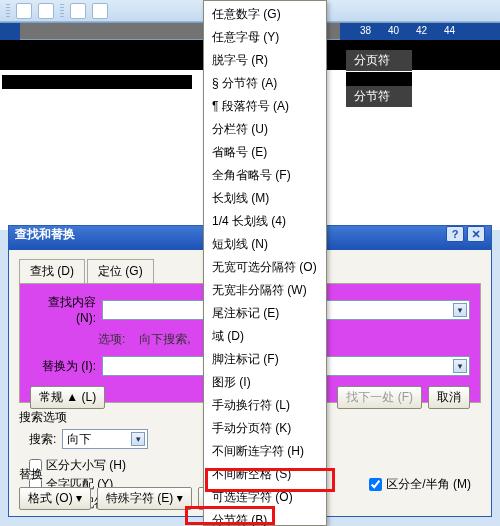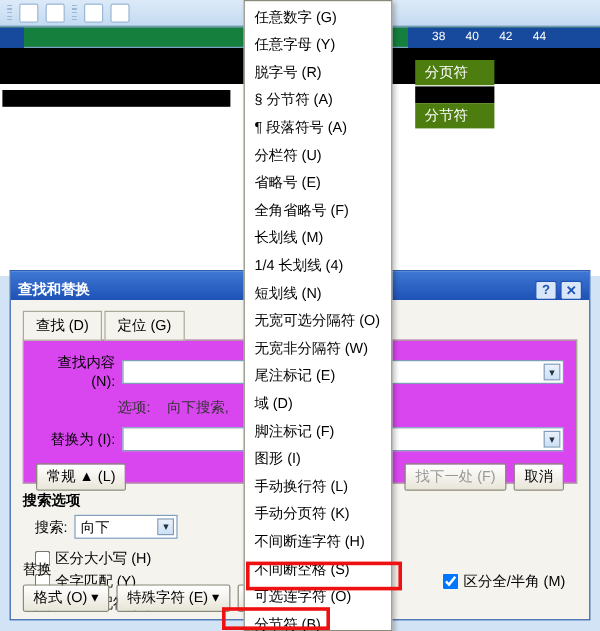--- a/index.html
+++ b/index.html
@@ -1,40 +1,40 @@
 <!DOCTYPE html>
 <html><head>
 <meta charset="utf-8">
 <style>
   *{box-sizing:border-box;margin:0;padding:0;font-family:"Microsoft YaHei","SimSun",Arial,sans-serif;font-size:12px}
   body{width:500px;height:526px;background:#d1e3f5;overflow:hidden;position:relative}
   .ribbon{height:22px;background:linear-gradient(#dceaf8,#c5dbf1);display:flex;align-items:center;gap:6px;padding:0 6px;border-bottom:1px solid #9bb7d6}
   .ribbon .icon{width:16px;height:16px;background:#fff;border:1px solid #9bb7d6;border-radius:2px}
   .grip{width:4px;height:14px;background:repeating-linear-gradient(#9bb7d6 0 1px,transparent 1px 3px)}
-  .ruler{height:18px;background:#15803d;border-top:1px solid #7ea0c4;border-bottom:1px solid #7ea0c4;position:relative}
+  .ruler{height:18px;background:#737373;border-top:1px solid #7ea0c4;border-bottom:1px solid #7ea0c4;position:relative}
   .darkbar{position:absolute;top:40px;left:0;width:500px;height:30px;background:#000}
   .docarea{position:absolute;top:70px;left:0;width:500px;height:160px;background:#fff}
-  .chip{position:absolute;background:#4d7c0f;color:#fff;font-size:12px;padding:2px 8px;display:flex;align-items:flex-end}
+  .chip{position:absolute;background:#404040;color:#fff;font-size:12px;padding:2px 8px;display:flex;align-items:flex-end}
   .blkbar{position:absolute;background:#000;height:14px}
   .dialog{position:absolute;left:8px;top:225px;width:484px;height:292px;background:#f4f3ee;border:1px solid #2a5db0}
-  .titlebar{height:24px;background:linear-gradient(#3f78d5,#1e52b6);color:#fff;display:flex;align-items:flex-end;padding:0 6px;font-weight:bold;justify-content:space-between}
+  .titlebar{height:24px;background:linear-gradient(#3f78d5,#1e52b6);color:#fff;display:flex;align-items:flex-start;padding:0 6px;font-weight:bold;justify-content:space-between}
   .titlebtns{display:flex;gap:3px}
   .titlebtns span{width:18px;height:16px;background:#d9e6f7;border:1px solid #1e52b6;border-radius:2px;display:flex;align-items:center;justify-content:center;color:#1e52b6;font-size:11px}
   .tabs{display:flex;padding:8px 10px 0 10px;gap:2px}
   .tab{padding:3px 10px;border:1px solid #aca899;background:#f4f3ee;position:relative;top:1px}
   .tab.active{background:#f4f3ee;border-bottom:1px solid #f4f3ee;z-index:2}
   .tabpanel{margin:0 10px;border:1px solid #aca899;padding:10px 10px 6px 10px;background:#d946ef;height:120px}
   .row{display:flex;align-items:center;margin-bottom:6px;gap:6px}
   .lbl{width:66px;text-align:right}
   .combo{flex:1;height:20px;border:1px solid #7f9db9;background:#fff;display:flex;align-items:center;justify-content:flex-end;padding:0 2px}
   .combo .dd{width:14px;height:14px;border:1px solid #7f9db9;background:linear-gradient(#eaf1fb,#cde0f6);display:flex;align-items:center;justify-content:center;font-size:9px;color:#234}
   .hint{display:flex;gap:14px;margin:2px 0 8px 68px;color:#333}
   .btn{border:1px solid #8a8a7b;background:linear-gradient(#fff,#e8e5d8);padding:2px 8px;border-radius:2px;min-height:20px;display:inline-flex;align-items:center;cursor:pointer}
   .opts{margin:4px 10px 0 10px}
-  .opts .grouplabel{font-weight:bold;margin:6px 0 3px 0}
+  .opts .grouplabel{font-weight:normal;margin:6px 0 3px 0}
   .chkrow{display:flex;align-items:center;gap:4px;margin:2px 0 2px 10px}
   .chkrow input{margin:0}
   .bottom{position:absolute;left:10px;right:10px;bottom:6px}
   .bottom .grouplabel{margin-bottom:4px}
   .bottom .btnrow{display:flex;gap:6px}
   .menu{position:absolute;left:203px;top:0;width:124px;max-height:526px;background:#fff;border:1px solid #8a8a7b;box-shadow:2px 2px 4px rgba(0,0,0,.25);padding:2px 0;z-index:10}
   .mi{padding:3px 8px;white-space:nowrap;cursor:pointer}
   .redbox1{position:absolute;border:3px solid #e11;z-index:20}
   .lnum{position:absolute;top:2px;font-size:10px;color:#333}
   .rulerseg{position:absolute;top:0;height:18px;background:#174a9c}

